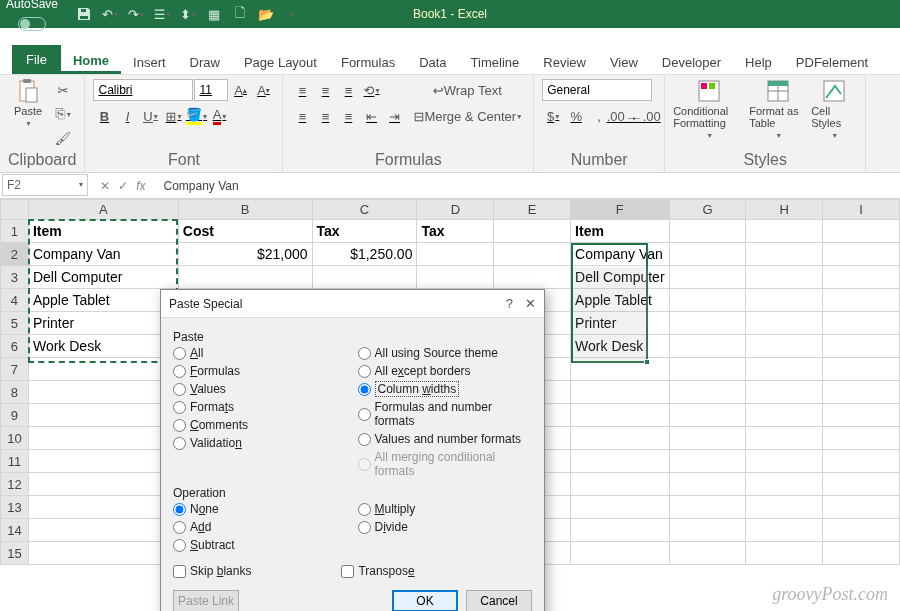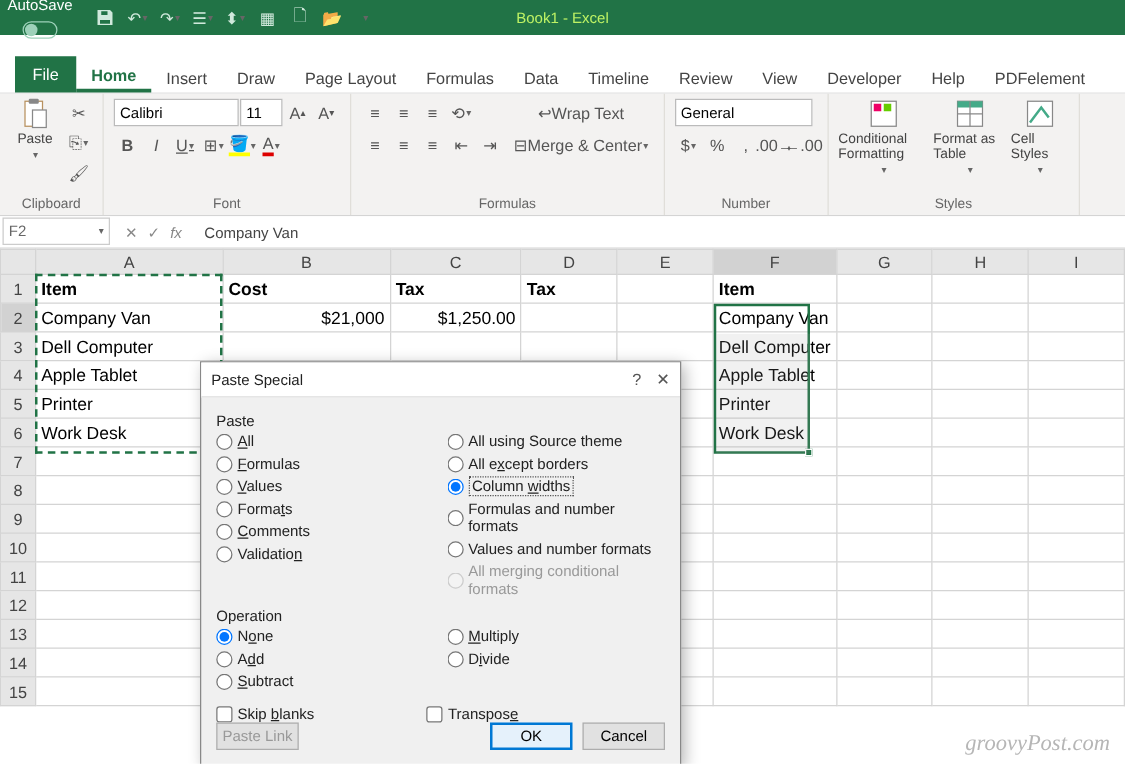--- a/index.html
+++ b/index.html
@@ -5,37 +5,37 @@
   * { box-sizing: border-box; margin: 0; padding: 0; font-family: 'Segoe UI', Arial, sans-serif; }
   body { background: #fff; width: 900px; height: 611px; overflow: hidden; position: relative; user-select: none; }
   
   
   .titlebar { height: 28px; background: #217346; display: flex; align-items: center; color: #fff; font-size: 12px; }
   .titlebar .autosave-wrap { display: flex; align-items: center; gap: 6px; padding: 0 6px; flex-direction: column; }
   .titlebar .toggle { width: 28px; height: 14px; border: 1px solid #9dd1b9; border-radius: 7px; display: flex; align-items: center; }
   .titlebar .toggle .knob { width: 10px; height: 10px; background: #9dd1b9; border-radius: 50%; margin-left: 1px; }
   .titlebar .qat { display: flex; gap: 2px; margin-left: 8px; }
   .titlebar .qat-btn { width: 24px; height: 24px; display: flex; align-items: center; justify-content: center; color: #d0e9dc; font-size: 13px; }
-  .titlebar .title { position: absolute; left: 50%; transform: translateX(-50%); color: #bef264; }
+  .titlebar .title { position: absolute; left: 50%; transform: translateX(-50%); color: #fef9c3; }
   
   
   .menubar { height: 47px; background: #fff; display: flex; align-items: flex-end; padding-left: 12px; gap: 0; border-bottom: 1px solid #e0e0e0; }
   .menubar .tab { padding: 6px 12px 4px; font-size: 13px; color: #444; cursor: pointer; }
   .menubar .tab.file { background: #217346; color: #fff; padding: 7px 14px; }
   .menubar .tab.active { color: #217346; font-weight: 600; border-bottom: 3px solid #217346; padding-bottom: 3px; }
   
   
   .ribbon { height: 98px; background: #f3f2f1; display: flex; border-bottom: 1px solid #d4d4d4; font-size: 12px; }
   .ribbon-group { border-right: 1px solid #e0ded9; padding: 4px 8px 1px; display: flex; flex-direction: column; justify-content: space-between; }
-  .ribbon-group .label { text-align: center; color: #666; font-size: 11px; padding-bottom: 2px; }
+  .ribbon-group .label { text-align: center; color: #666; font-size: 16px; padding-bottom: 2px; }
   .ribbon-content { display: flex; align-items: flex-start; gap: 4px; flex: 1; }
   .big-btn { display: flex; flex-direction: column; align-items: center; width: 40px; font-size: 11px; color: #444; gap: 2px; }
   .big-btn .ico { width: 24px; height: 24px; display: flex; align-items: center; justify-content: center; font-size: 18px; }
   .font-select { height: 22px; border: 1px solid #bbb; background: #fff; font-size: 12px; padding: 0 4px; }
-  .btn-row { display: flex; gap: 1px; }
+  .btn-row { display: flex; gap: 1px; text-decoration: underline; }
   .rb-btn { width: 22px; height: 22px; display: flex; align-items: center; justify-content: center; color: #555; font-size: 13px; }
   .dd { font-size: 8px; color: #666; margin-left: 1px; }
   
   
   .formula-bar { height: 26px; display: flex; align-items: center; border-bottom: 1px solid #d4d4d4; background: #fff; }
   .name-box { width: 86px; border: 1px solid #ccc; margin: 0 0 2px 2px; height: 22px; display: flex; align-items: center; padding: 0 4px; font-size: 12px; color: #666; justify-content: space-between; }
   .fb-btns { display: flex; gap: 8px; padding: 0 12px; color: #888; font-size: 12px; align-items: center; }
   .fb-input { flex: 1; padding: 0 6px; font-size: 12px; color: #444; }
   
   
@@ -63,21 +63,21 @@
   .dlg-title .right { display: flex; gap: 12px; color: #555; font-size: 13px; }
   .dlg-body { padding: 8px 12px 12px; }
   .fieldset-label { font-size: 12px; color: #222; margin: 4px 0 2px; }
   .opt-columns { display: flex; gap: 10px; }
   .opt-col { flex: 1; display: flex; flex-direction: column; gap: 4px; }
   .radio-opt, .check-opt { display: flex; align-items: center; gap: 4px; font-size: 12px; }
   .radio-opt input, .check-opt input { margin: 0; }
   .radio-opt.disabled, .radio-opt.disabled .ul { color: #999; }
   .ul { text-decoration: underline; }
   .dotted-focus { border: 1px dotted #555; padding: 0 2px; }
-  .dlg-footer { display: flex; justify-content: space-between; align-items: center; margin-top: 0; }
+  .dlg-footer { display: flex; justify-content: space-between; align-items: center; margin-top: 12px; }
   .dlg-btn { min-width: 66px; height: 22px; border: 1px solid #adadad; background: #e1e1e1; font-size: 12px; }
   .dlg-btn.disabled { color: #999; }
   .dlg-btn.primary { border: 2px solid #0078d4; background: #e5f1fb; }
   .dlg-footer .right-btns { display: flex; gap: 8px; }
   .check-row { display: flex; gap: 90px; margin-top: 12px; }
   
   .watermark { position: absolute; right: 12px; bottom: 6px; font-family: Georgia, serif; font-style: italic; color: #b6b6b6; font-size: 18px; }
   
   svg { display: block; }
 </style>

